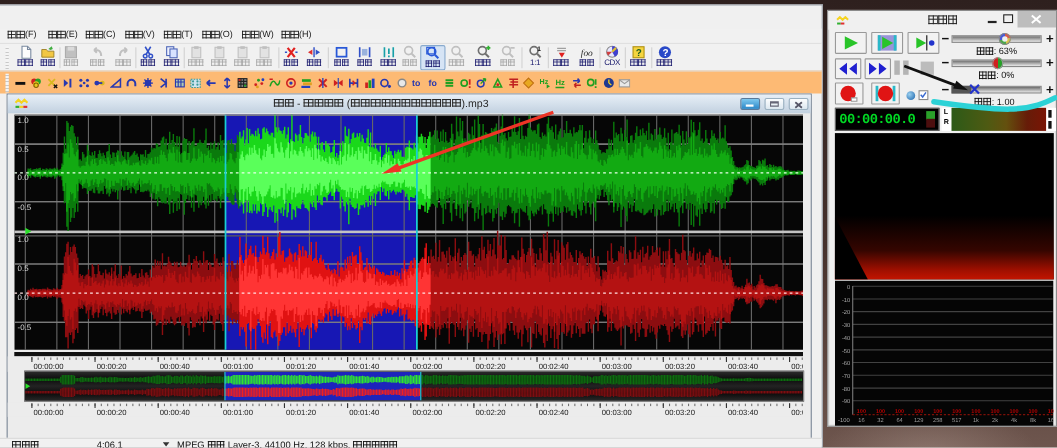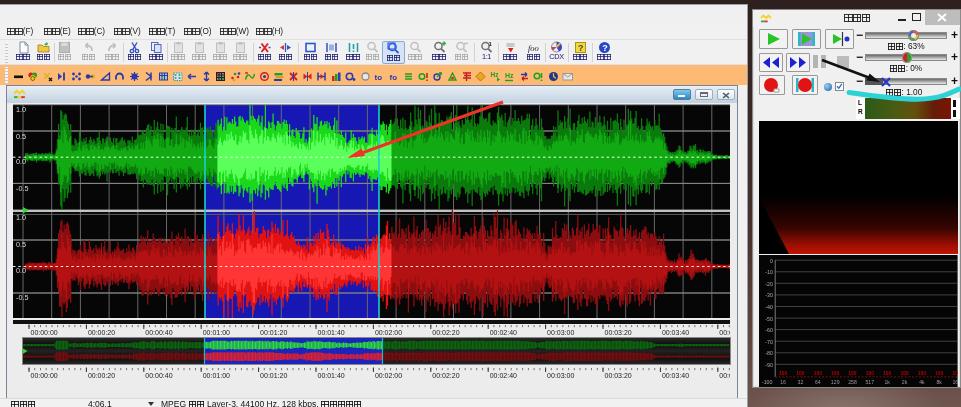--- a/index.html
+++ b/index.html
@@ -424,20 +424,21 @@
       </div>
 
  <div id="doc">
   <div id="dtitle">
    <svg class="abs" style="left:6px;top:3px" width="13" height="10" viewBox="0 0 12 9">
     <path d="M1 4l2.5-2.5L6 4l2.5-2.5L11 4" stroke="#f5d320" stroke-width="1.8" fill="none"></path>
     <rect x="1" y="6.5" width="3.3" height="1.8" fill="#30b030"></rect>
             <rect x="4.3" y="6.5" width="3.3" height="1.8" fill="#f5d320"></rect>
             <rect x="7.6" y="6.5" width="3.3" height="1.8" fill="#e03030"></rect>
    </svg>
+   <span class="txt"><i class="cj"></i><i class="cj"></i> - <i class="cj"></i><i class="cj"></i><i class="cj"></i><i class="cj"></i> (<i class="cj"></i><i class="cj"></i><i class="cj"></i><i class="cj"></i><i class="cj"></i><i class="cj"></i><i class="cj"></i><i class="cj"></i><i class="cj"></i><i class="cj"></i><i class="cj"></i>).mp3</span>
    <div class="dbtn" style="left:666px;background:linear-gradient(#7ec8ee,#2a87c8);border-color:#5a7a9a">
             <div style="margin:5.5px auto 0;width:7px;height:2px;background:#fff"></div>
           </div>
    <div class="dbtn" style="left:688px">
             <div style="margin:2.5px auto 0;width:8px;height:5px;border:1.2px solid #667;border-top-width:2px"></div>
           </div>
    <div class="dbtn" style="left:710px"><svg style="margin-top:2px" width="8" height="7" viewBox="0 0 8 7">
               <path d="M1 1l6 5M7 1L1 6" stroke="#556" stroke-width="1.6"></path>
             </svg></div>
   </div>
@@ -639,20 +640,25 @@
 
  <div class="pm" style="left:103px;top:67px">−</div>
  <div class="sld" style="left:112px;top:68px;width:82px;background:linear-gradient(#6a6a6a,#e8e8e8)"></div>
  <div class="abs" style="left:112px;top:68px;width:18px;height:7px;background:#555"></div>
  <div class="abs" style="left:127px;top:64px;width:12px;height:12px"><svg width="12" height="12">
           <path d="M2 2l8 8M10 2l-8 8" stroke="#2233cc" stroke-width="2"></path>
         </svg></div>
  <div class="pm" style="left:198px;top:67px">+</div>
  <div class="lab" style="left:110px;top:77px;width:82px"><i class="cj"></i><i class="cj"></i>: 1.00</div>
 
+ <div class="abs" style="left:6px;top:88px;width:95px;height:21px;background:#000;border:1px solid #666">
+   <span style="position:absolute;left:3px;top:3px;font-family:'Liberation Mono',monospace;font-weight:bold;font-size:12.5px;letter-spacing:-.6px;color:#00d824">00:00:00.0</span>
+   <div style="position:absolute;right:3px;top:2px;width:8px;height:8px;background:#2aa02a"></div>
+   <div style="position:absolute;right:3px;bottom:2px;width:8px;height:8px;background:#4c0e0e"></div>
+ </div>
  <div class="abs" style="left:103px;top:88px;width:104px;height:21px;background:#fff">
    <span style="position:absolute;left:2px;top:1px;font-size:6.5px;font-weight:bold">L</span>
    <span style="position:absolute;left:2px;top:10px;font-size:6.5px;font-weight:bold">R</span>
    <div style="position:absolute;left:9px;top:0;width:86px;height:21px;background:linear-gradient(90deg,#2c5a18,#4e5a12 38%,#64500e 58%,#661c08 80%,#7a1404)"></div>
    <div style="position:absolute;left:97px;top:2px;width:3px;height:7px;background:#111"></div>
    <div style="position:absolute;left:97px;top:11.5px;width:3px;height:7px;background:#111"></div>
  </div>
  <div class="abs" style="left:6px;top:111px;width:199px;height:132.5px;background:#000">
    <div style="position:absolute;left:0;bottom:0;width:100%;height:58px;background:linear-gradient(rgba(140,14,0,0),rgba(140,14,0,.38) 55%,rgba(185,18,0,.85) 85%,#c21400)"></div>
    <svg style="position:absolute;left:0;bottom:0" width="46" height="57" viewBox="0 0 46 57">

